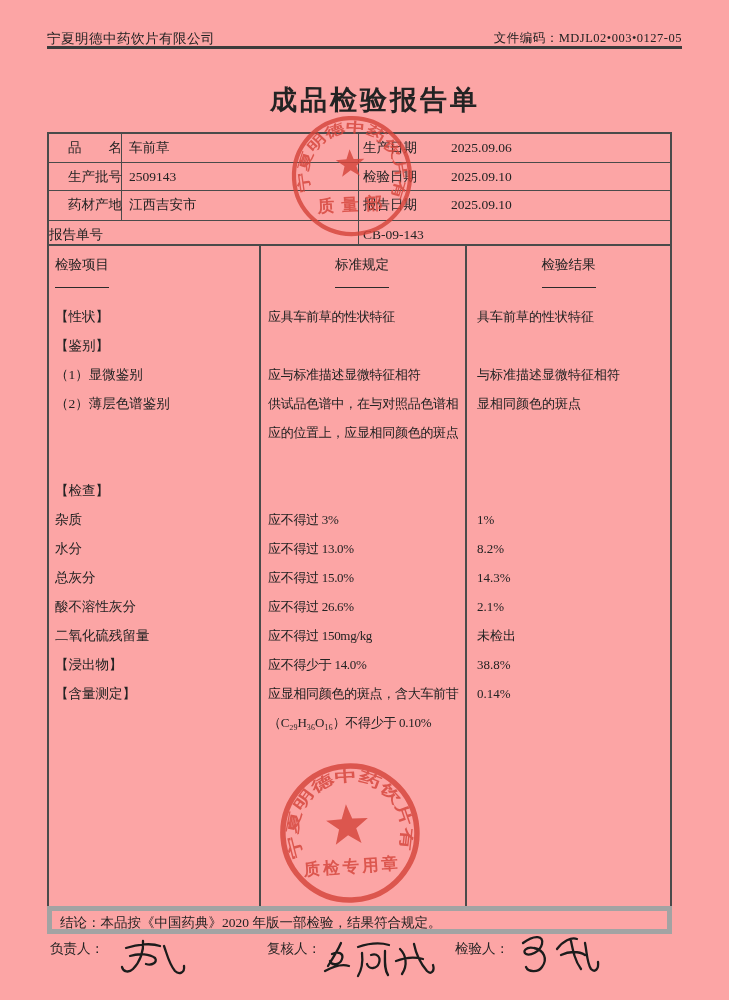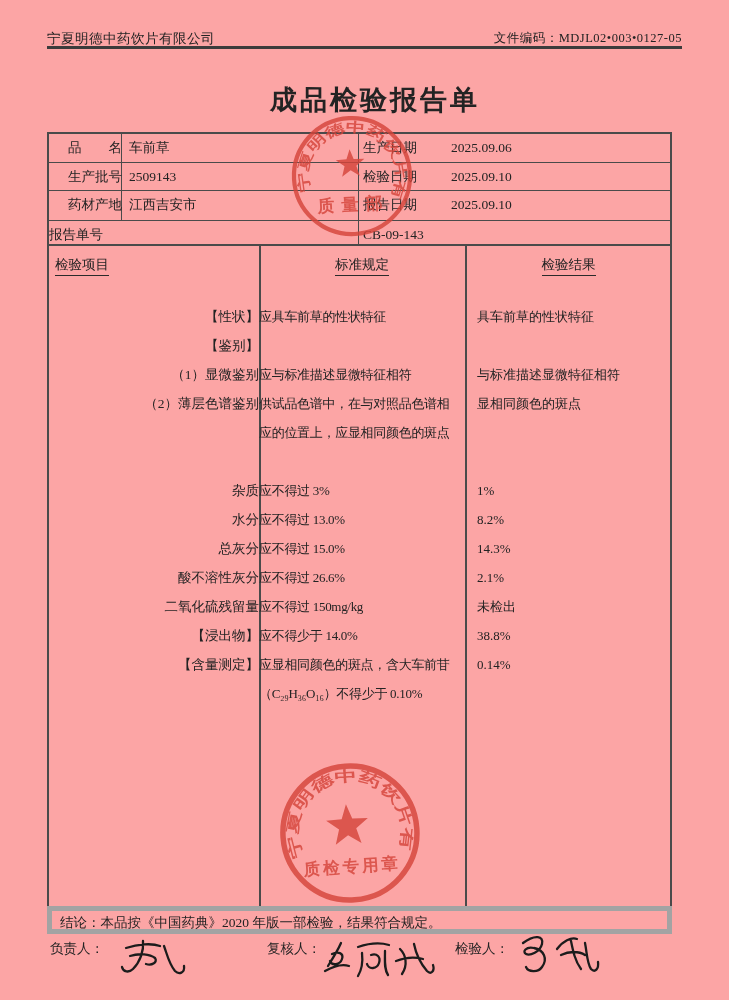--- a/index.html
+++ b/index.html
@@ -29,29 +29,29 @@
   .ic3{flex:1;border-left:1.6px solid #4a4a4a;display:flex;}
   .irow:last-child .ic3{border-left:1.6px solid #4a4a4a;}
   .ilabel2{width:88px;padding-left:4px;}
   .ival2{flex:1;}
   
   .main{left:47px;top:244px;width:625px;height:662px;box-sizing:border-box;
         border:2px solid #4a4a4a;border-bottom:none;font-size:13px;}
   .vdiv1{left:210px;top:0;bottom:0;width:1.6px;background:#4a4a4a;}
   .vdiv2{left:416px;top:0;bottom:0;width:1.6px;background:#4a4a4a;}
   .mhead{top:10px;font-size:13.5px;}
-  .mhead span{display:inline-block;border-bottom:1px solid #2a2a2a;padding-bottom:1px;}
+  .mhead span{display:inline-block;border-bottom:1px solid #2a2a2a;padding-bottom:13px;}
   .mh1{left:6px;}
   .mh2{left:210px;width:206px;text-align:center;}
   .mh3{left:416px;width:207px;text-align:center;}
   .lines{left:0;right:0;top:56px;}
   .trow{display:flex;height:29px;line-height:29px;white-space:nowrap;}
   .tc{box-sizing:border-box;overflow:visible;}
-  .tc1{width:210px;padding-left:6px;font-size:13.5px;text-align:right;}
-  .tc2{width:206px;letter-spacing:-.3px;}
+  .tc1{width:210px;padding-left:6px;font-size:13.5px;}
+  .tc2{width:206px;padding-left:9px;letter-spacing:-.3px;}
   .tc3{flex:1;padding-left:12px;}
   
   .conclusion{left:47px;top:906px;width:625px;height:28px;box-sizing:border-box;
               border:5px solid #a3a3a3;line-height:24px;padding-left:8px;font-size:13.5px;white-space:nowrap;}
   
   .siglabel{top:940px;font-size:13.5px;}
   .sl1{left:50px;} .sl2{left:267px;} .sl3{left:455px;}
   .sig{stroke:#1c1c1c;stroke-width:2.3;fill:none;stroke-linecap:round;stroke-linejoin:round;}
   
   .stamp{opacity:.82;}
@@ -130,20 +130,25 @@
           <div class="tc tc2">供试品色谱中，在与对照品色谱相</div>
           <div class="tc tc3">显相同颜色的斑点</div>
         </div>
         <div class="trow">
           <div class="tc tc1"></div>
           <div class="tc tc2">应的位置上，应显相同颜色的斑点</div>
           <div class="tc tc3"></div>
         </div>
         <div class="trow">
           <div class="tc tc1"></div>
+          <div class="tc tc2"></div>
+          <div class="tc tc3"></div>
+        </div>
+        <div class="trow">
+          <div class="tc tc1">【检查】</div>
           <div class="tc tc2"></div>
           <div class="tc tc3"></div>
         </div>
         <div class="trow">
           <div class="tc tc1">杂质</div>
           <div class="tc tc2">应不得过 3%</div>
           <div class="tc tc3">1%</div>
         </div>
         <div class="trow">
           <div class="tc tc1">水分</div>

